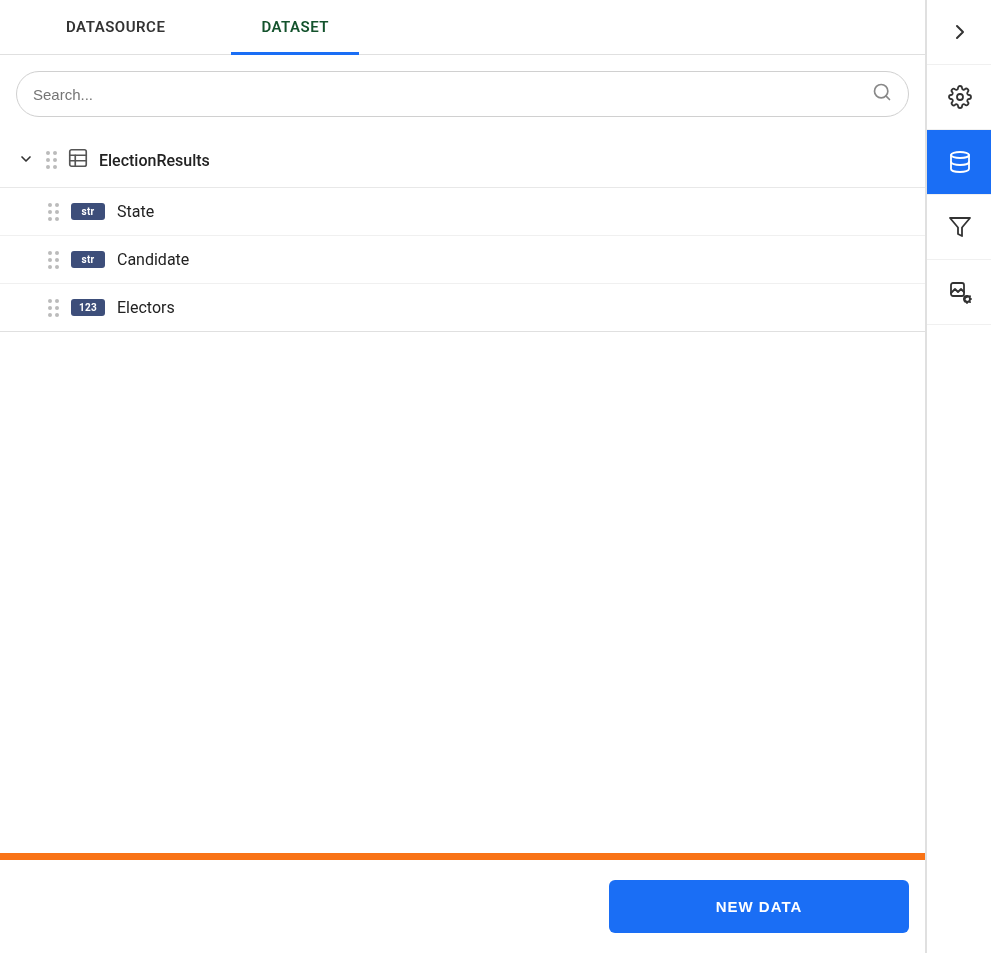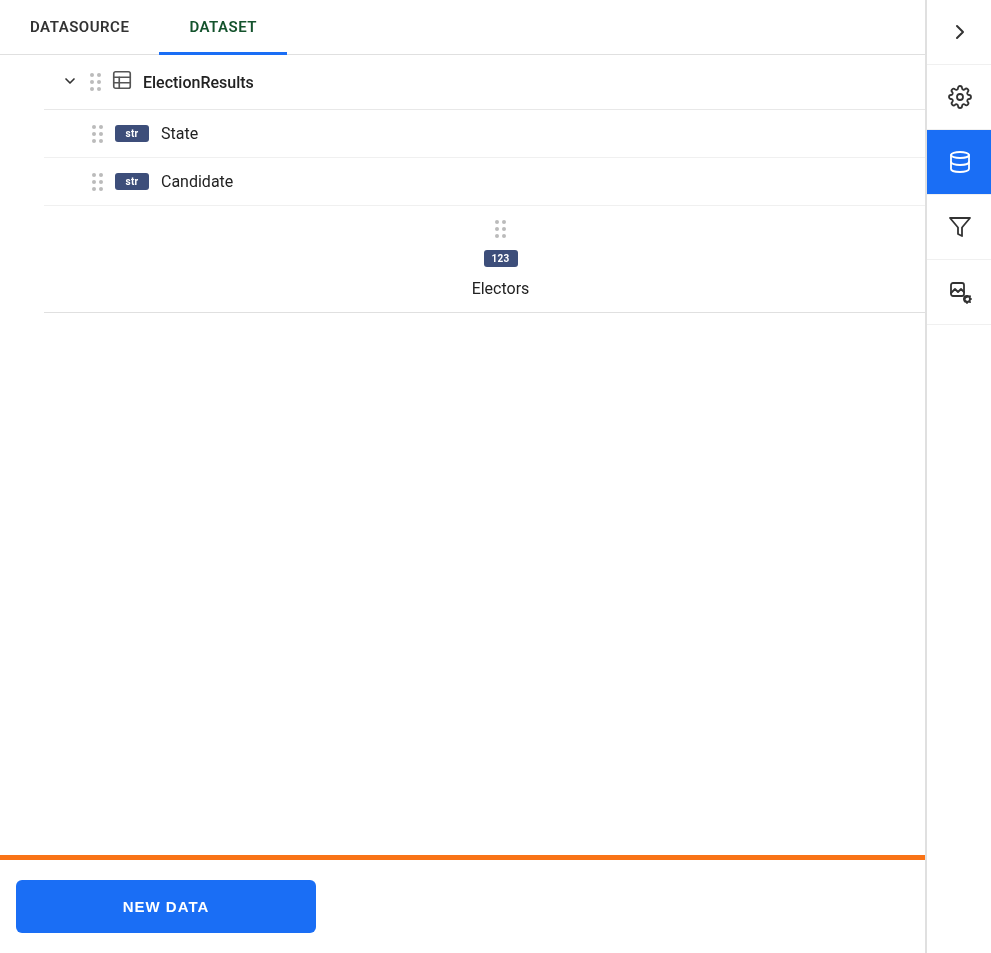--- a/index.html
+++ b/index.html
@@ -29,20 +29,21 @@
     .tab {
       padding: 18px 30px;
       font-size: 15px;
       font-weight: 600;
       letter-spacing: 0.5px;
       cursor: pointer;
       color: #333;
       text-transform: uppercase;
       position: relative;
       user-select: none;
+      margin-left: 36px;
     }
 
     .tab.active {
       color: #14532d;
     }
 
     .tab.active::after {
       content: '';
       position: absolute;
       bottom: -1px;
@@ -77,21 +78,20 @@
 
     .search-icon-svg {
       color: #888;
       font-size: 18px;
     }
 
     .dataset-content {
       flex: 1;
       overflow-y: auto;
       padding: 0;
-      margin-left: 44px;
     }
 
     .table-group {
       padding: 0;
     }
 
     .table-header {
       display: flex;
       align-items: center;
       padding: 14px 16px;
@@ -121,21 +121,20 @@
     .field-row {
       display: flex;
       align-items: center;
       padding: 14px 16px 14px 48px;
       gap: 12px;
       border-bottom: 1px solid #f0f0f0;
     }
 
     .field-row:last-child {
       border-bottom: 1px solid #e0e0e0;
-      flex-direction: column;
     }
 
     .field-type-badge {
       font-size: 10px;
       font-weight: 700;
       padding: 3px 5px;
       border-radius: 3px;
       min-width: 34px;
       text-align: center;
       letter-spacing: 0.3px;
@@ -153,22 +152,22 @@
 
     .field-name {
       font-size: 16px;
       color: #222;
       text-align: center;
     }
 
     .bottom-section {
       padding: 20px 16px;
       display: flex;
-      justify-content: flex-start;
-      border-top: 5px solid #f97316;
+      justify-content: flex-end;
+      border-top: 7px solid #f97316;
     }
 
     .new-data-btn {
       background: #1a6ef5;
       color: #fff;
       border: none;
       border-radius: 6px;
       padding: 18px 60px;
       font-size: 15px;
       font-weight: 700;
@@ -229,20 +228,31 @@
 </head>
 <body>
 
 <div class="main-panel">
 
   <div class="tab-bar">
     <div class="tab">DATASOURCE</div>
     <div class="tab active">DATASET</div>
   </div>
 
+  <div class="search-bar">
+    <div class="search-input-wrapper">
+      <input type="text" placeholder="Search..." style="">
+      <span class="search-icon-svg">
+        <svg width="20" height="20" viewBox="0 0 24 24" fill="none" stroke="#888" stroke-width="2" stroke-linecap="round" stroke-linejoin="round">
+          <circle cx="11" cy="11" r="8"></circle>
+          <line x1="21" y1="21" x2="16.65" y2="16.65"></line>
+        </svg>
+      </span>
+    </div>
+  </div>
 
   <div class="dataset-content">
     <div class="table-group">
 
       <div class="table-header">
         <div class="chevron-down">
           <svg width="16" height="16" viewBox="0 0 24 24" fill="none" stroke="#333" stroke-width="2.5" stroke-linecap="round" stroke-linejoin="round">
             <polyline points="6 9 12 15 18 9"></polyline>
           </svg>
         </div>

